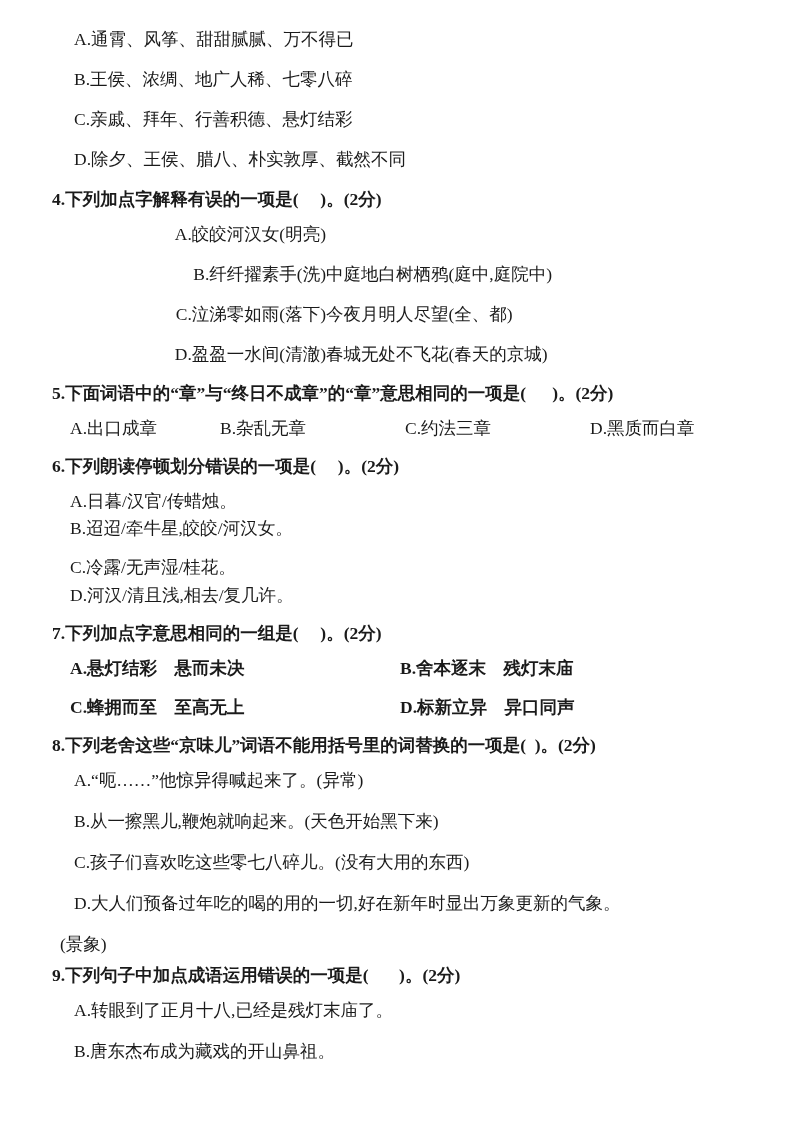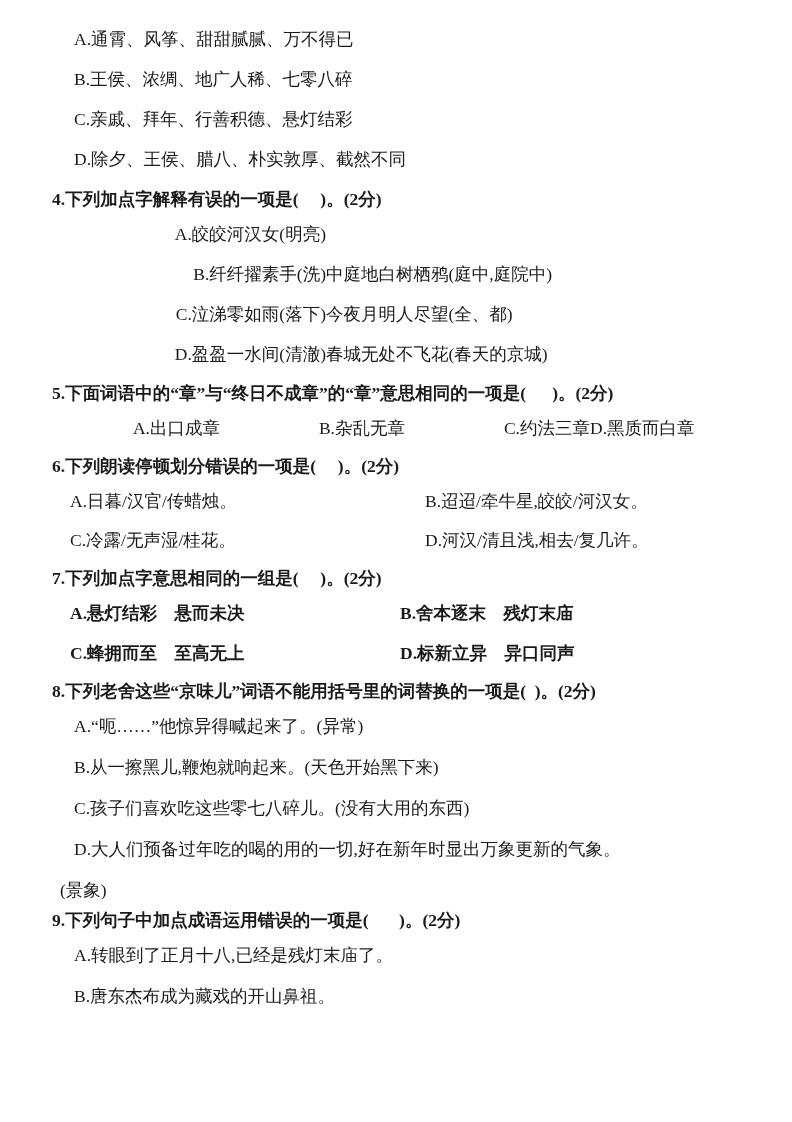--- a/index.html
+++ b/index.html
@@ -53,21 +53,20 @@
     white-space: pre;
   }
   .row4 {
     padding-left: 18px;
     margin-bottom: 12px;
     display: flex;
     white-space: pre;
   }
   .row4 .cell {
     white-space: pre;
-    text-align: right;
   }
   .row4 .w1 { width: 150px; flex: none; }
   .row4 .w2 { width: 185px; flex: none; }
   .row4 .w3 { width: 185px; flex: none; }
   .row2 {
     padding-left: 18px;
     margin-bottom: 12px;
     display: flex;
     white-space: pre;
     font-weight: bold;
@@ -75,20 +74,21 @@
   .row2 .half {
     width: 330px;
     flex: none;
     white-space: pre;
   }
   .row2b {
     padding-left: 18px;
     margin-bottom: 12px;
     display: flex;
     white-space: pre;
+    flex-direction: column;
   }
   .row2b .half {
     width: 355px;
     flex: none;
     white-space: pre;
   }
   .plainline {
     padding-left: 22px;
     margin-bottom: 14px;
     white-space: pre;

